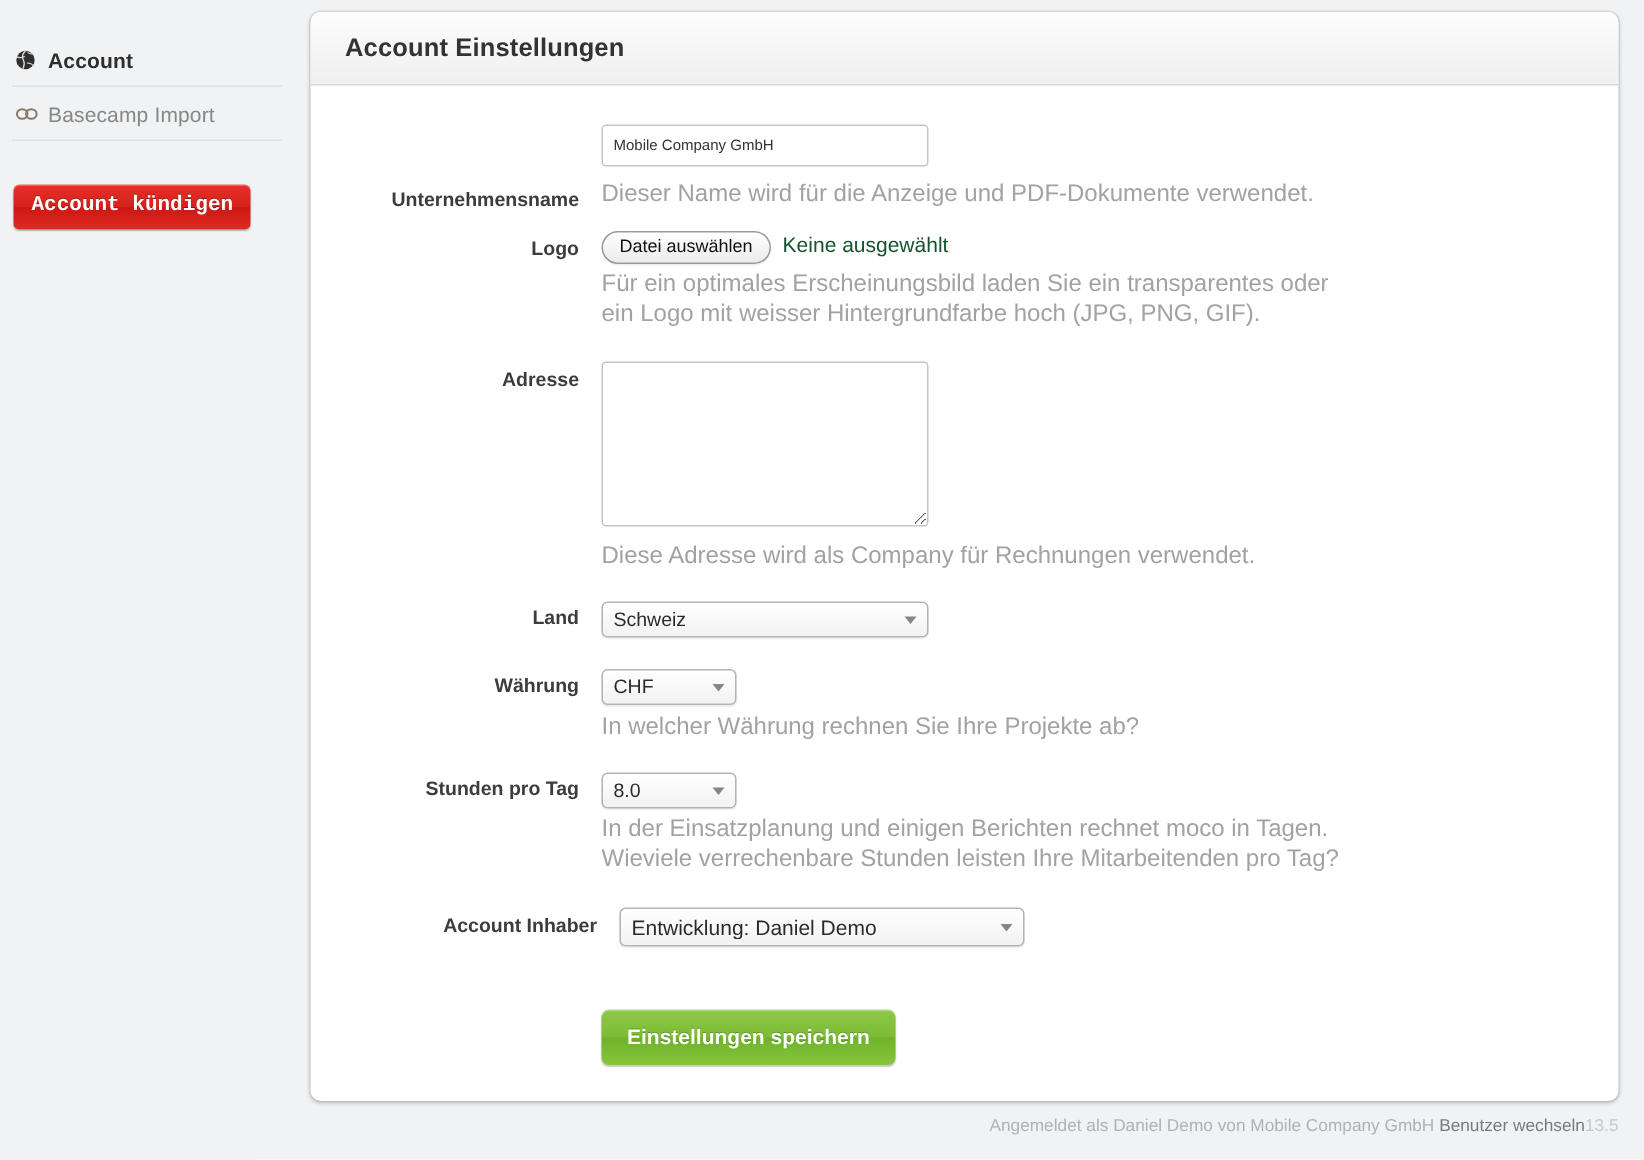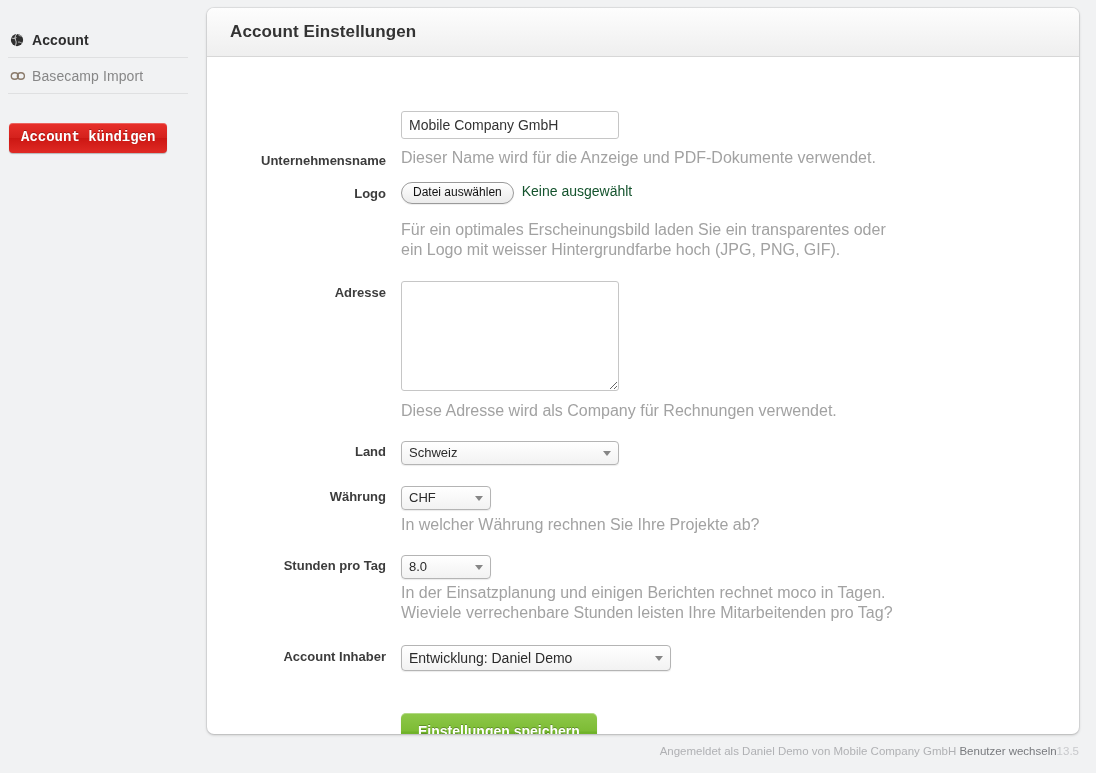--- a/index.html
+++ b/index.html
@@ -138,27 +138,26 @@
     font-size: 16px;
     line-height: 20px;
   }
 
   input.text-input {
     width: 218px;
     height: 28px;
     box-sizing: border-box;
     padding: 4px 7px;
     font-family: "Liberation Sans", sans-serif;
-    font-size: 14px;
+    font-size: 10px;
     color: #333;
     border: 1px solid #c6c6c6;
     border-radius: 3px;
     background: #fff;
     outline: none;
-    margin-top: 28px;
   }
 
   textarea.text-area {
     width: 218px;
     height: 110px;
     box-sizing: border-box;
     padding: 4px 7px;
     font-family: "Liberation Sans", sans-serif;
     font-size: 14px;
     color: #333;
@@ -320,21 +319,21 @@
         </div>
       </div>
 
       <div class="form-row" style="margin-top:14px;">
         <div class="form-label" style="padding-top:4px;">Logo</div>
         <div class="form-field">
           <div class="file-row">
             <button class="file-btn">Datei auswählen</button>
             <span class="file-status">Keine ausgewählt</span>
           </div>
-          <div class="hint" style="margin-top:16px;">Für ein optimales Erscheinungsbild laden Sie ein transparentes oder</div>
+          <div class="hint" style="margin-top:4px;">Für ein optimales Erscheinungsbild laden Sie ein transparentes oder</div>
           <div class="hint">ein Logo mit weisser Hintergrundfarbe hoch (JPG, PNG, GIF).</div>
         </div>
       </div>
 
       <div class="form-row" style="margin-top:21px;">
         <div class="form-label" style="padding-top:4px;">Adresse</div>
         <div class="form-field">
           <textarea class="text-area" style=""></textarea>
           <div class="hint" style="margin-top:7px;">Diese Adresse wird als Company für Rechnungen verwendet.</div>
         </div>
@@ -372,21 +371,21 @@
             <select class="native-select w-hours">
               <option>8.0</option>
             </select>
             <span class="caret"></span>
           </span>
           <div class="hint" style="margin-top:4px;">In der Einsatzplanung und einigen Berichten rechnet moco in Tagen.</div>
           <div class="hint">Wieviele verrechenbare Stunden leisten Ihre Mitarbeitenden pro Tag?</div>
         </div>
       </div>
 
-      <div class="form-row" style="margin-top:22px;">
+      <div class="form-row" style="margin-top:22px;margin-left:12px;">
         <div class="form-label" style="padding-top:4px;">Account Inhaber</div>
         <div class="form-field">
           <span class="select-wrap">
             <select class="native-select w-owner" style="height:26px;font-size:14px;">
               <option>Entwicklung: Daniel Demo</option>
             </select>
             <span class="caret"></span>
           </span>
         </div>
       </div>

